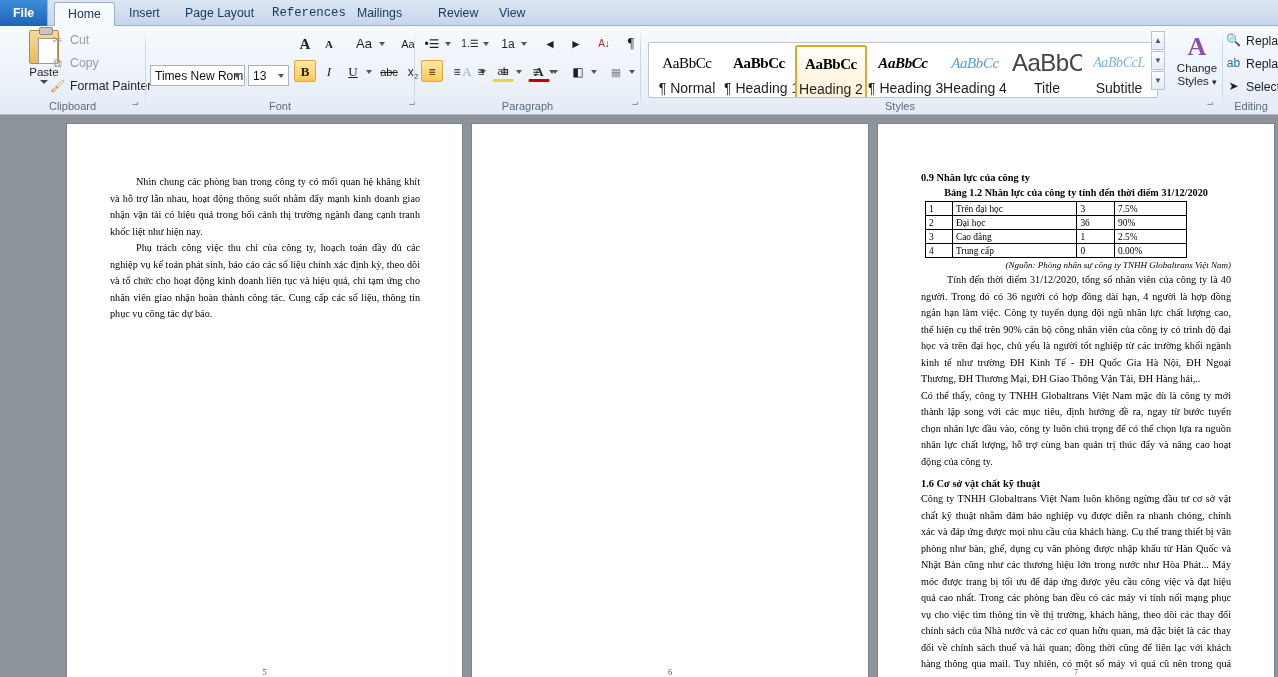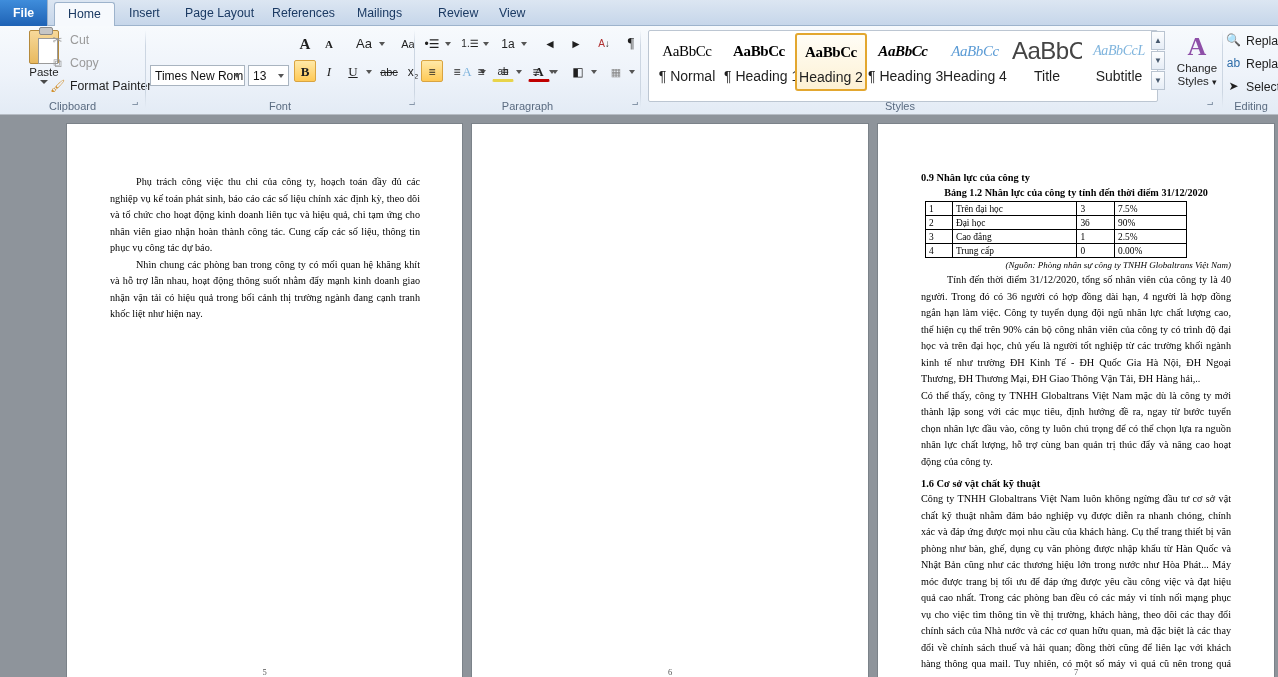--- a/index.html
+++ b/index.html
@@ -128,21 +128,21 @@
   }
   .mini-caret::after {
     content: ""; position: absolute; left: 2px; top: 10px;
     width: 0; height: 0;
     border-left: 3.5px solid transparent; border-right: 3.5px solid transparent;
     border-top: 4px solid #555;
   }
 
   
   .gallery {
-    position: absolute; left: 0; top: 4px; height: 72px;
+    position: absolute; left: 0; top: 16px; height: 56px;
     background: #fff; border: 1px solid #bcc6d2; border-radius: 2px;
     overflow: hidden;
   }
   .style-item {
     position: absolute; top: 2px; width: 72px; height: 58px;
     text-align: center; cursor: default; border: 1px solid transparent;
     border-radius: 3px;
   }
   .style-item.sel {
     border: 2px solid #e3a72f;
@@ -230,21 +230,21 @@
 </head>
 <body>
 
 <div class="ribbon-wrap">
 
   <div class="tabstrip">
     <div class="tab file" style="left:0px;width:48px;text-align:center;">File</div>
     <div class="tab active" style="left:54px;">Home</div>
     <div class="tab" style="left:116px;">Insert</div>
     <div class="tab" style="left:172px;">Page Layout</div>
-    <div class="tab" style="left:259px;">References</div>
+    <div class="tab" style="left:259px;font-family:Liberation Mono, monospace;">References</div>
     <div class="tab" style="left:344px;">Mailings</div>
     <div class="tab" style="left:425px;">Review</div>
     <div class="tab" style="left:486px;">View</div>
   </div>
 
   <div class="ribbon-body">
 
     <div class="group" style="left:0px;width:145px;">
       <div class="paste-btn">
         <div class="clip-icon"></div>
@@ -397,22 +397,22 @@
     </div>
 
   </div>
 </div>
 
 <div class="docarea">
 
   <div class="page" style="left:67px;width:395px;">
     <div class="page-inner">
       <div class="ptext" style="left:43px;top:50px;width:310px;">
+        <p>Nhìn chung các phòng ban trong công ty có mối quan hệ khăng khít và hỗ trợ lẫn nhau, hoạt động thông suốt nhằm đẩy mạnh kinh doanh giao nhận vận tải có hiệu quả trong bối cảnh thị trường ngành đang cạnh tranh khốc liệt như hiện nay.</p>
         <p>Phụ trách công việc thu chi của công ty, hoạch toán đầy đủ các nghiệp vụ kế toán phát sinh, báo cáo các số liệu chính xác định kỳ, theo dõi và tổ chức cho hoạt động kinh doanh liên tục và hiệu quả, chi tạm ứng cho nhân viên giao nhận hoàn thành công tác. Cung cấp các số liệu, thông tin phục vụ công tác dự báo.</p>
-        <p>Nhìn chung các phòng ban trong công ty có mối quan hệ khăng khít và hỗ trợ lẫn nhau, hoạt động thông suốt nhằm đẩy mạnh kinh doanh giao nhận vận tải có hiệu quả trong bối cảnh thị trường ngành đang cạnh tranh khốc liệt như hiện nay.</p>
       </div>
     </div>
     <div class="pnum">5</div>
   </div>
 
   <div class="page" style="left:472px;width:396px;">
     <div class="page-inner"></div>
     <div class="pnum">6</div>
   </div>
 

